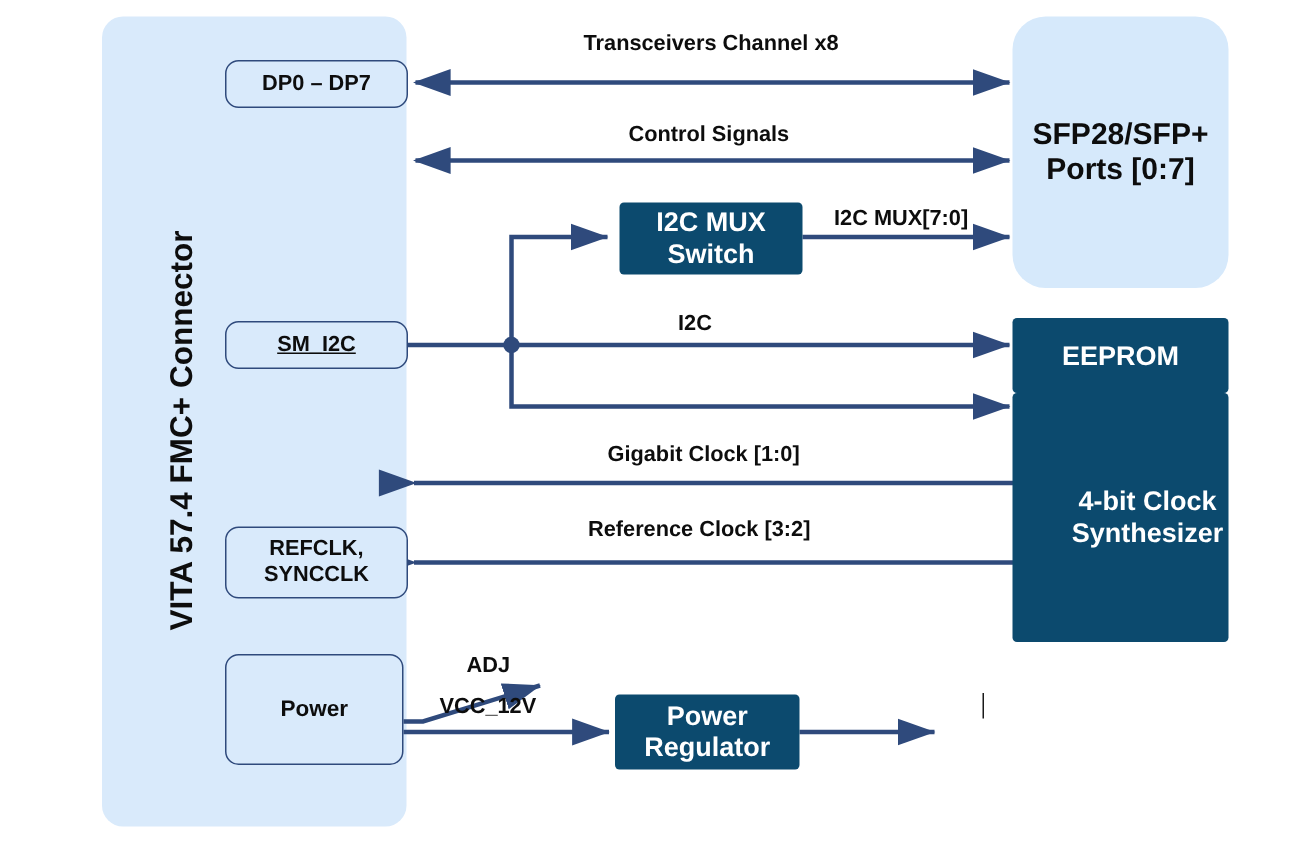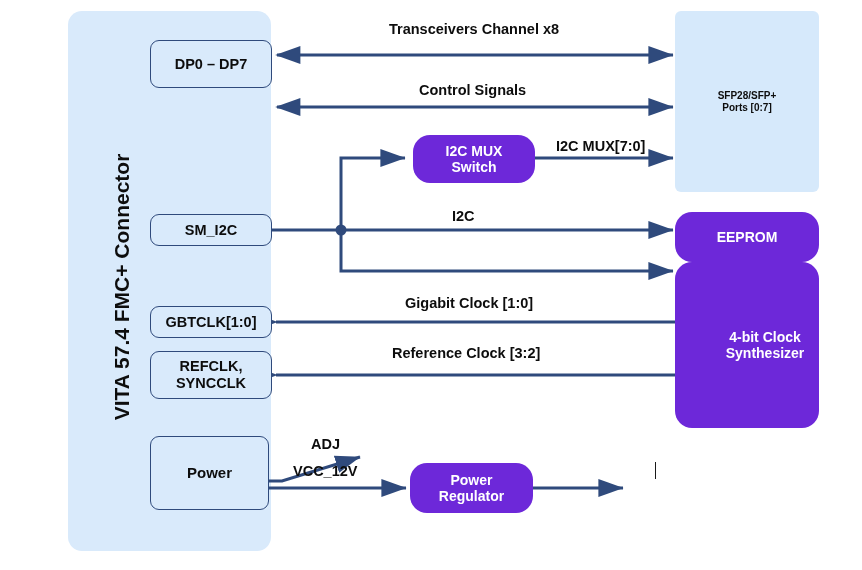--- a/index.html
+++ b/index.html
@@ -54,31 +54,31 @@
     background: #d9eafb;
     border: 1.6px solid #2f4a7c;
     border-radius: 9px;
     color: #0d0d0d;
     font-size: 14.5px;
     z-index: 3;
   }
   
   .lightblock {
     background: #d6e9fb;
-    border-radius: 6px;
+    border-radius: 22px;
     color: #0d0d0d;
-    font-size: 10px;
+    font-size: 20px;
     z-index: 2;
   }
   
   .darkblock {
-    background: #6d28d9;
-    border-radius: 17px;
+    background: #0c4a6e;
+    border-radius: 3px;
     color: #ffffff;
-    font-size: 14px;
+    font-size: 18px;
     z-index: 3;
   }
   
   .wirelabel {
     position: absolute;
     font-size: 14.5px;
     font-weight: bold;
     color: #0d0d0d;
     white-space: nowrap;
     z-index: 4;
@@ -127,26 +127,25 @@
 
     <line x1="676" y1="375" x2="276" y2="375" stroke="#2f4a7c" stroke-width="3" marker-end="url(#arrowL)"></line>
 
     <polyline points="269,481 282,481 360,457" fill="none" stroke="#2f4a7c" stroke-width="3" marker-end="url(#arrowR)"></polyline>
 
     <line x1="269" y1="488" x2="406" y2="488" stroke="#2f4a7c" stroke-width="3" marker-end="url(#arrowR)"></line>
 
     <line x1="533" y1="488" x2="623" y2="488" stroke="#2f4a7c" stroke-width="3" marker-end="url(#arrowR)"></line>
   </svg>
 
-  <div class="node pinbox" style="left:150px; top:40px; width:122px; height:48px;">DP0 – DP7</div>
+  <div class="node pinbox" style="left:150px; top:40px; width:122px; height:32px;">DP0 – DP7</div>
 
 
-  <div class="node pinbox" style="left:150px; top:214px; width:122px; height:32px;">SM_I2C</div>
+  <div class="node pinbox" style="left:150px; top:214px; width:122px; height:32px;text-decoration:underline;">SM_I2C</div>
 
-  <div class="node pinbox" style="left:150px; top:306px; width:122px; height:32px;">GBTCLK[1:0]</div>
 
   <div class="node pinbox" style="left:150px; top:351px; width:122px; height:48px; white-space:pre-line;">REFCLK,
 SYNCCLK</div>
 
   <div class="node pinbox" style="left:150px; top:436px; width:119px; height:74px; font-size:15px;">Power</div>
 
   <div class="node lightblock" style="left:675px; top:11px; width:144px; height:181px; white-space:pre-line;">SFP28/SFP+
 Ports [0:7]</div>
 
   <div class="node darkblock" style="left:675px; top:212px; width:144px; height:50px;">EEPROM</div>

